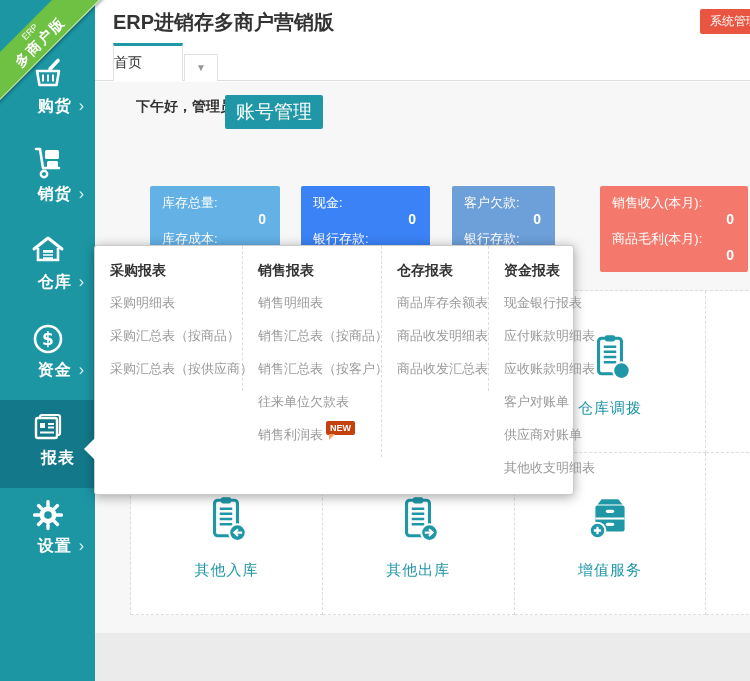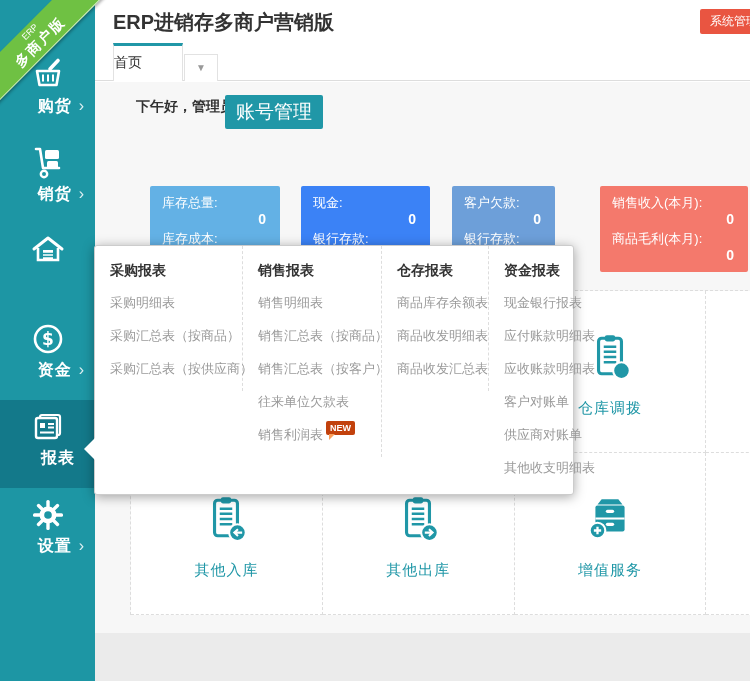--- a/index.html
+++ b/index.html
@@ -112,20 +112,21 @@
 
   <div class="side-item si2">
     <span>
       <svg class="side-icon" viewBox="0 0 36 36">
         <path d="M4 16 L18 5 L32 16" fill="none" stroke="#fff" stroke-width="3" stroke-linecap="round" stroke-linejoin="round"></path>
         <path d="M8 15 v12 h20 v-12" fill="none" stroke="#fff" stroke-width="2.6"></path>
         <rect x="13" y="17" width="10" height="10" fill="#fff"></rect>
         <path d="M13 20.5 h10 M13 23.5 h10" stroke="#1d96a4" stroke-width="1.6"></path>
       </svg>
     </span>
+    <div class="side-label"><span>仓库</span><span class="side-chev">›</span></div>
   </div>
 
   <div class="side-item si3">
     <span>
       <svg class="side-icon" viewBox="0 0 36 36">
         <circle cx="18" cy="18" r="13" fill="none" stroke="#fff" stroke-width="2.6"></circle>
         <text x="18" y="24" font-size="17" font-weight="bold" fill="#fff" text-anchor="middle" font-family="DejaVu Sans, sans-serif">$</text>
       </svg>
     </span>
     <div class="side-label"><span>资金</span><span class="side-chev">›</span></div>

